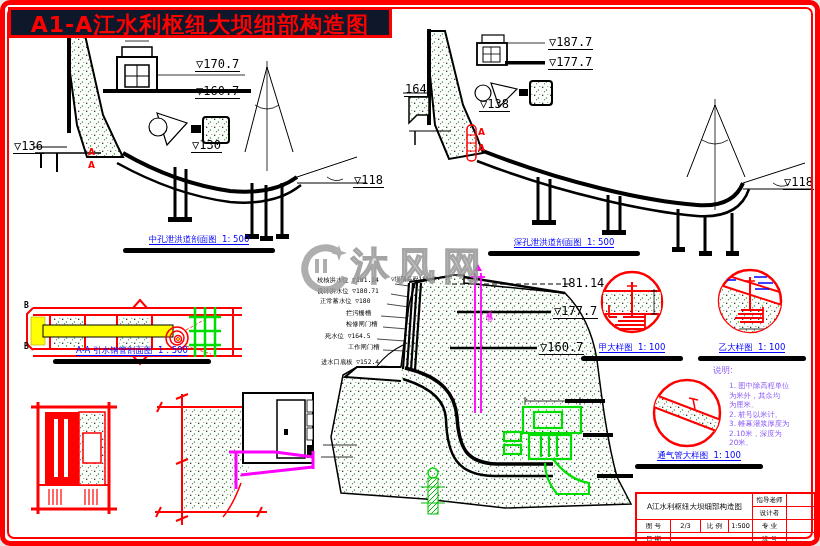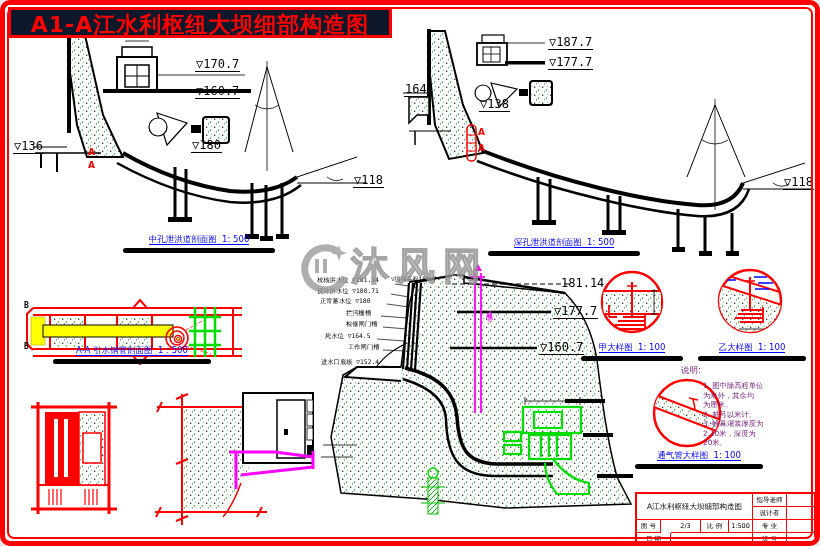--- a/index.html
+++ b/index.html
@@ -18,23 +18,23 @@
   .cap{position:absolute;color:#0000ff;font-size:8.5px;text-align:center;white-space:nowrap;z-index:5;}
   .cap .t{border-bottom:1px solid #0000ff;padding-bottom:0;}
   .capbar{height:5px;background:#000;border-radius:3px;margin-top:2px;}
   .vent-lbl{position:absolute;color:#ff00ff;font-size:7px;writing-mode:vertical-rl;z-index:4;letter-spacing:2px;}
   
   .wm{position:absolute;left:288px;top:232px;width:260px;height:64px;z-index:5;opacity:.8;pointer-events:none;}
   .wm-name{position:absolute;left:58px;top:4px;font-size:38px;font-weight:bold;letter-spacing:8px;
            color:#d9d9d9;-webkit-text-stroke:1.3px #8f8f8f;white-space:nowrap;}
   .wm-url{position:absolute;left:62px;top:42px;font-size:15px;font-weight:bold;letter-spacing:3px;color:#9a9a9a;}
   
-  .notes{position:absolute;left:676px;top:360px;width:100px;z-index:4;color:#701a75;}
+  .notes{position:absolute;left:708px;top:360px;width:100px;z-index:4;color:#8b5cf6;}
   .notes .nh{font-size:8.5px;margin-bottom:4px;}
-  .note-item{font-size:7.3px;line-height:9.5px;white-space:pre-line;margin-left:22px;}
+  .note-item{font-size:7.3px;line-height:9.5px;white-space:pre-line;margin-left:16px;}
   
   .tblock{position:absolute;left:630px;top:487px;width:182px;height:52px;border:2px solid #ff0000;
           box-sizing:border-box;z-index:5;background:#fff;}
   .cell{position:absolute;box-sizing:border-box;border-right:1px solid #ff0000;border-bottom:1px solid #ff0000;
         display:flex;align-items:center;justify-content:center;font-size:6.5px;color:#000;overflow:hidden;white-space:nowrap;text-align:right;}
   .cell.title{font-size:7.5px;}
 </style>
 </head>
 <body>
 
@@ -362,21 +362,21 @@
         <line x1="646" y1="401" x2="714" y2="427" stroke="#ff0000" stroke-width="2.2"></line>
         <line x1="688" y1="394" x2="690" y2="404" stroke="#ff0000" stroke-width="1.5"></line>
         <line x1="684" y1="393" x2="693" y2="395" stroke="#ff0000" stroke-width="1.5"></line>
       </g>
     </g>
   </svg>
 
   <span class="lbl elev" style="left:190px;top:52px">▽170.7</span>
   <span class="lbl elev" style="left:190px;top:79px">▽160.7</span>
   <span class="lbl elev" style="left:8px;top:134px">▽136</span>
-  <span class="lbl elev" style="left:186px;top:133px">▽180</span>
+  <span class="lbl elev" style="left:186px;top:133px">▽130</span>
   <span class="lbl elev" style="left:348px;top:168px">▽118</span>
   <span class="lbl mark" style="left:83px;top:142px">A</span>
   <span class="lbl mark" style="left:83px;top:155px">A</span>
 
   <span class="lbl elev" style="left:543px;top:30px">▽187.7</span>
   <span class="lbl elev" style="left:543px;top:50px">▽177.7</span>
   <span class="lbl elev" style="left:399px;top:77px">164</span>
   <span class="lbl elev" style="left:474px;top:92px">▽138</span>
   <span class="lbl elev" style="left:778px;top:170px">▽118</span>
   <span class="lbl mark" style="left:473px;top:122px">A</span>
@@ -430,21 +430,21 @@
 为米外，其余均
 为厘米。</div>
     <div class="note-item">2. 桩号以米计。</div>
     <div class="note-item">3. 帷幕灌浆厚度为
 2.10米，深度为
 20米。</div>
   </div>
 
   <div class="tblock">
     <div class="cell title" style="left:0;top:0;width:116px;height:26px">A江水利枢纽大坝细部构造图</div>
-    <div class="cell" style="left:0;top:26px;width:24px;height:13px">图 号</div>
+    <div class="cell" style="left:0;top:26px;width:34px;height:13px">图 号</div>
     <div class="cell" style="left:34px;top:26px;width:30px;height:13px">2/3</div>
     <div class="cell" style="left:64px;top:26px;width:28px;height:13px">比 例</div>
     <div class="cell" style="left:92px;top:26px;width:24px;height:13px">1:500</div>
     <div class="cell" style="left:0;top:39px;width:34px;height:13px">日 期</div>
     <div class="cell" style="left:34px;top:39px;width:82px;height:13px"></div>
     <div class="cell" style="left:116px;top:0;width:34px;height:13px">指导老师</div>
     <div class="cell" style="left:150px;top:0;width:28px;height:13px"></div>
     <div class="cell" style="left:116px;top:13px;width:34px;height:13px">设计者</div>
     <div class="cell" style="left:150px;top:13px;width:28px;height:13px"></div>
     <div class="cell" style="left:116px;top:26px;width:34px;height:13px">专 业</div>

